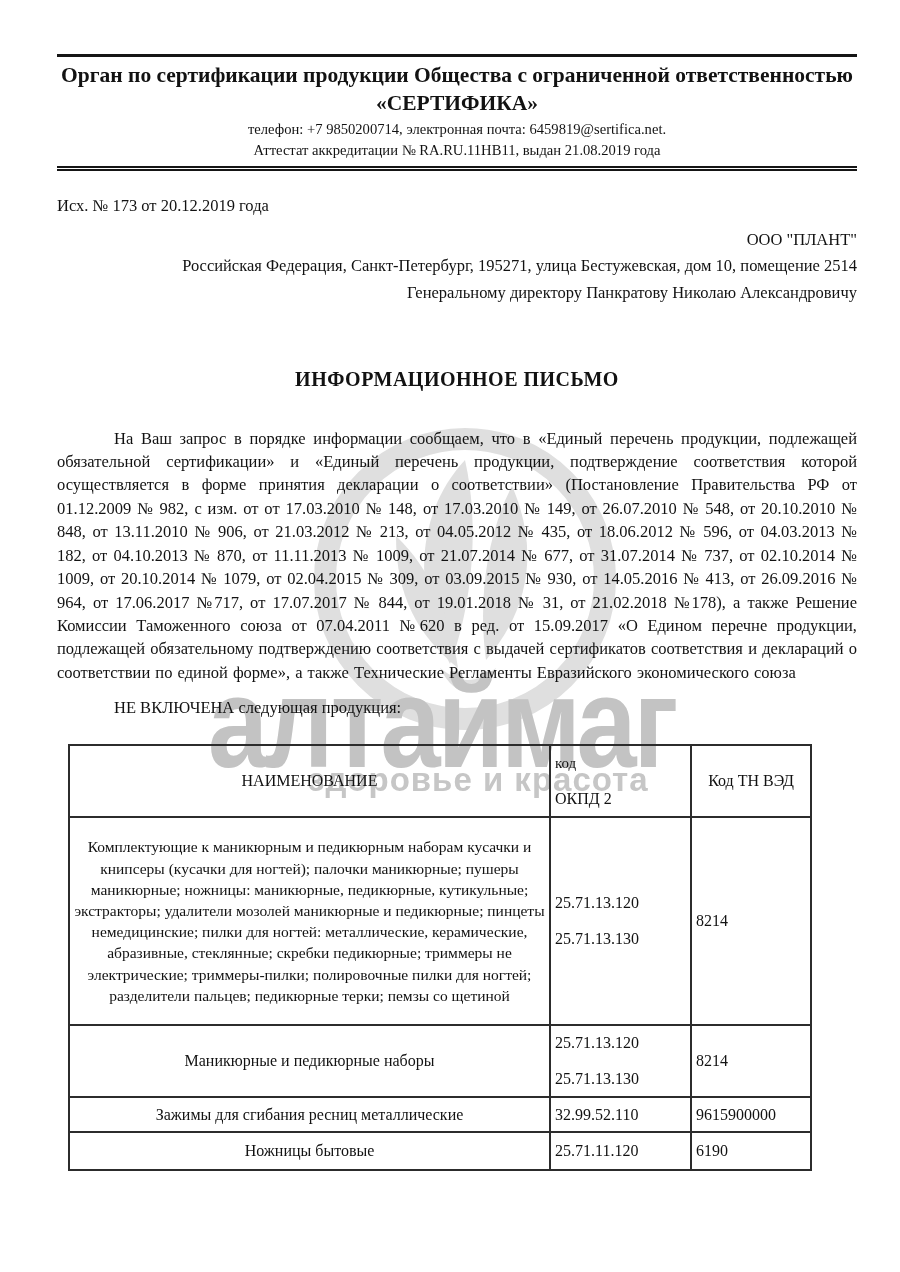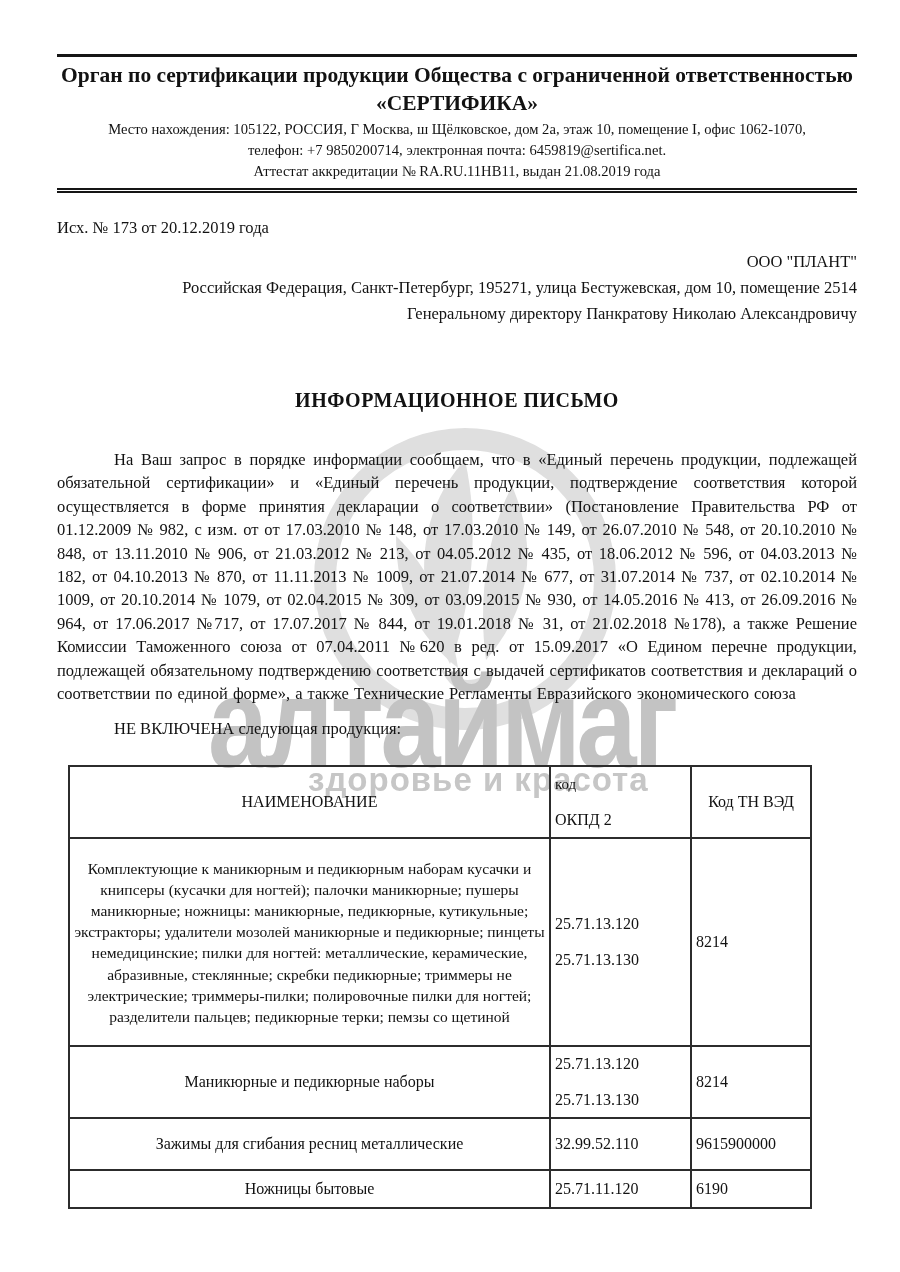--- a/index.html
+++ b/index.html
@@ -57,21 +57,21 @@
   th.h-name { width:471px; font-weight:bold; text-align:center; height:66px;border-radius:6px; }
   th.h-okpd { width:131px; text-align:left; vertical-align:top; padding-left:3px; }
   th.h-okpd .code-word { margin-top:1px; font-size:15px; }
   th.h-okpd .code-sys  { margin-top:18px; }
   th.h-tnved { width:110px; text-align:center; }
 
   td.c-name  { text-align:center; padding:6px 8px; }
   tr.r-big   td.c-name { font-size:15.5px; line-height:1.37; }
   tr.r-big   { height:208px; }
   tr.r-mid   { height:72px; }
-  tr.r-sm1   { height:52px; }
+  tr.r-sm1   { height:35px; }
   tr.r-sm2   { height:38px; }
   td.c-okpd  { text-align:left; padding-left:3px; }
   td.c-okpd .okpd-2 { margin-top:18px; }
   td.c-tnved { text-align:left; padding-left:20px;border-radius:18px; }
 </style>
 </head>
 <body>
 
 <div class="page">
 
@@ -88,21 +88,20 @@
       </g>
     </svg>
     <div class="wm-word">алтаймаг</div>
     <div class="wm-sub">здоровье и красота</div>
   </div>
 
   <div class="content">
 
     <header class="letterhead">
       <div class="org-name">Орган по сертификации продукции Общества с ограниченной ответственностью «СЕРТИФИКА»</div>
-      <div class="lh-line">Место нахождения: 105122, РОССИЯ, Г Москва, ш Щёлковское, дом 2а, этаж 10, помещение I, офис 1062-1070,</div>
       <div class="lh-line">телефон: +7 9850200714, электронная почта: 6459819@sertifica.net.</div>
       <div class="lh-line">Аттестат аккредитации № RA.RU.11НВ11, выдан 21.08.2019 года</div>
     </header>
 
     <div class="ref-line">Исх. № 173 от 20.12.2019 года</div>
 
     <div class="recipient">
       <div>ООО "ПЛАНТ"</div>
       <div>Российская Федерация, Санкт-Петербург, 195271, улица Бестужевская, дом 10, помещение 2514</div>
       <div>Генеральному директору Панкратову Николаю Александровичу</div>

